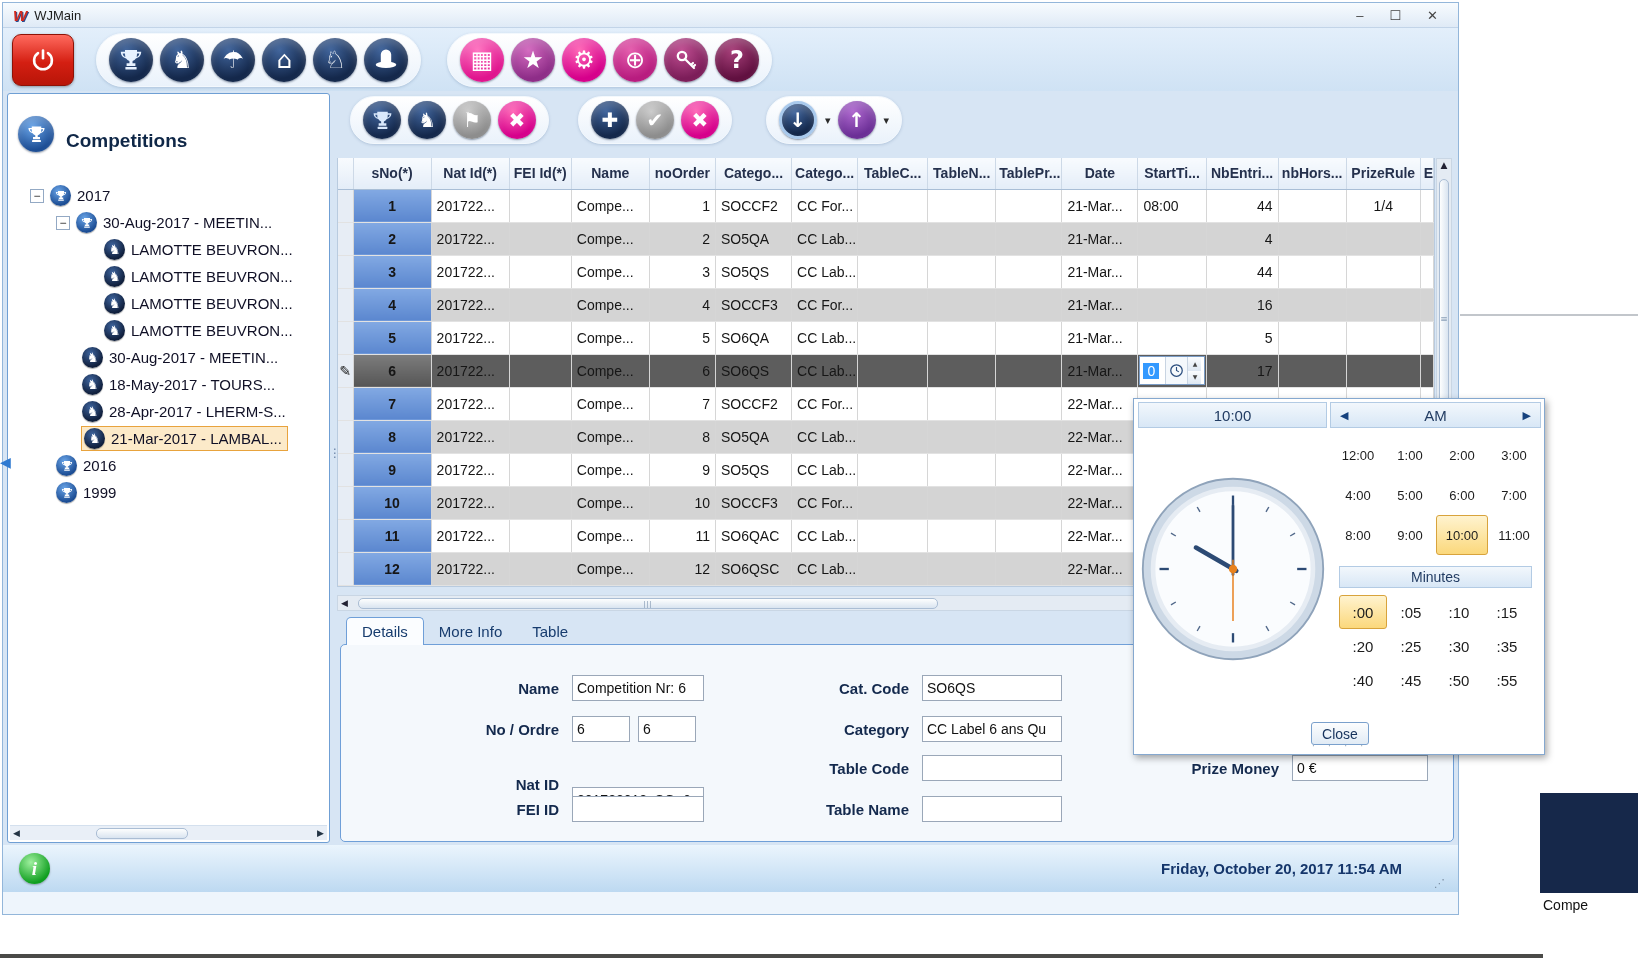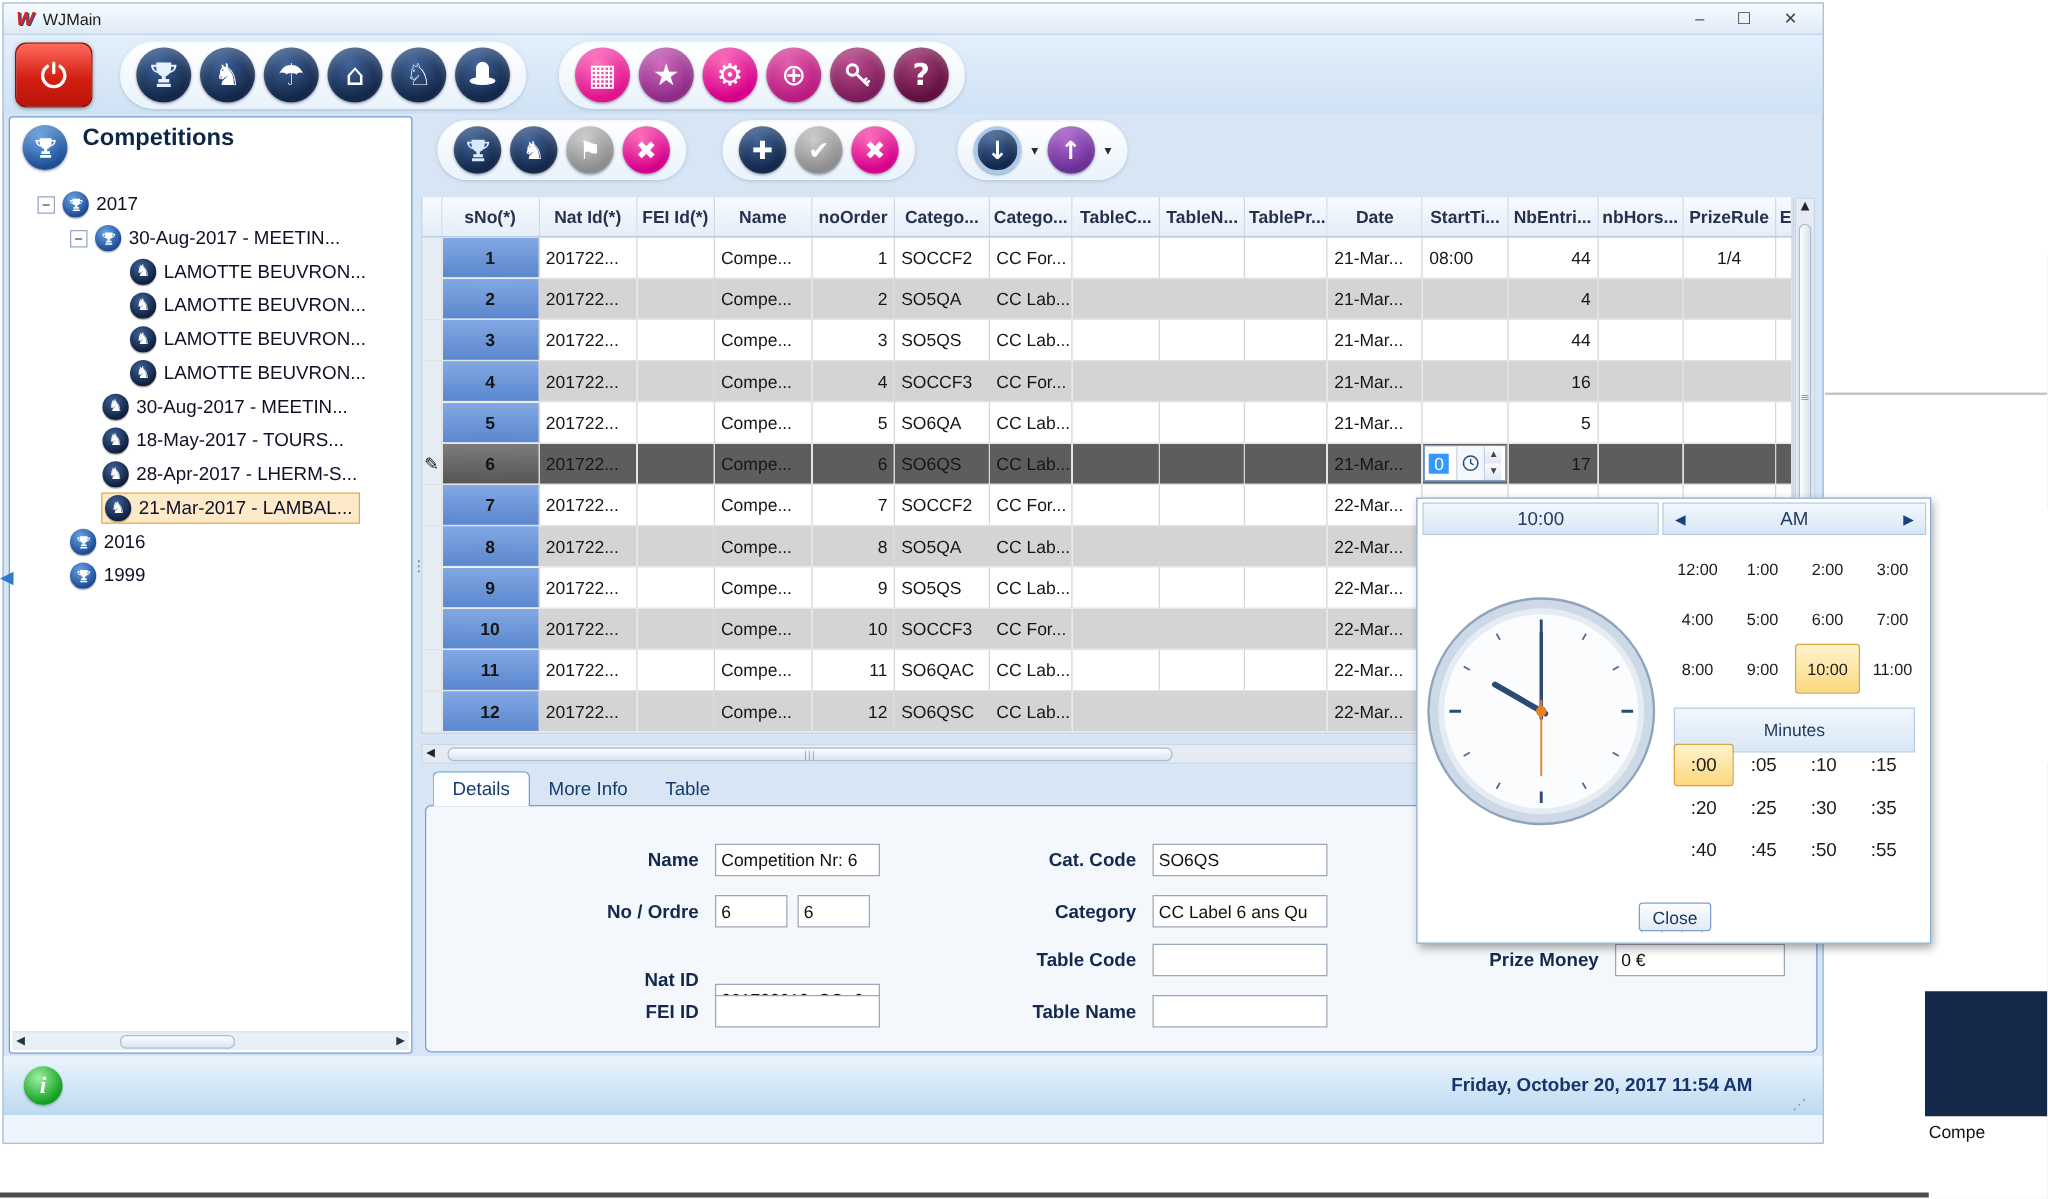--- a/index.html
+++ b/index.html
@@ -27,21 +27,21 @@
 .mag2{background:radial-gradient(circle at 40% 28%,#d46cc0,#8e2d88 68%)}
 .mag3{background:radial-gradient(circle at 40% 28%,#ff6ab8,#d6008b 68%)}
 .mag4{background:radial-gradient(circle at 40% 28%,#e55fae,#b81c7f 68%)}
 .mag5{background:radial-gradient(circle at 40% 28%,#c04f92,#7c1d59 68%)}
 .mag6{background:radial-gradient(circle at 40% 28%,#a8417b,#611040 68%)}
 .powerbtn{width:62px;height:52px;margin-left:9px;margin-right:22px;border-radius:9px;background:linear-gradient(#ff6a5e,#d41f12 55%,#b81508);border:1px solid #8e1206;display:flex;align-items:center;justify-content:center;color:#fff;box-shadow:0 1px 3px rgba(0,0,0,.35)}
 .caret{font-size:11px;color:#2b2b2b;margin-left:1px}
 
 
 #sidebar{left:7px;top:93px;width:323px;height:750px;background:#fff;border:1px solid #6f9fd4;border-radius:3px}
-#sbheader{display:flex;align-items:flex-start;gap:12px;padding:6px 10px}
+#sbheader{display:flex;align-items:flex-end;gap:12px;padding:22px 10px}
 #sbtitle{font-size:19px;font-weight:bold;color:#0f2747}
 #tree{position:relative;font-size:15px;color:#101026;margin-top:8px}
 .titem{display:flex;align-items:center;gap:6px;height:27px;width:max-content}
 .lvl0{padding-left:22px}.lvl1{padding-left:48px}.lvl2{padding-left:96px}
 .spacer{width:20px;flex:0 0 auto}
 .exp{width:14px;height:14px;border:1px solid #93a9c4;background:#fff;color:#333;font-size:12px;display:flex;align-items:center;justify-content:center;flex:0 0 auto}
 .tic{width:21px;height:21px;border-radius:50%;display:flex;align-items:center;justify-content:center;color:#fff;font-size:13px;flex:0 0 auto;box-shadow:0 1px 1px rgba(0,0,0,.35)}
 .trophyb{background:radial-gradient(circle at 40% 30%,#6aa5e8,#1c4d94 70%)}
 .navy2{background:radial-gradient(circle at 40% 30%,#3d639c,#101f3c 70%)}
 .selbox{display:flex;align-items:center;gap:6px;background:#fceac9;outline:1.5px solid #e8a33d;padding:1px 5px 1px 2px}
@@ -109,21 +109,21 @@
 
 
 #tpopup{left:1133px;top:398px;width:412px;height:357px;background:#fff;border:1px solid #85a8cf;box-shadow:2px 3px 7px rgba(0,0,0,.35);z-index:40}
 .tphead{position:absolute;height:26px;background:linear-gradient(#f2f7fc,#d8e7f6);border:1px solid #b3cbe4;display:flex;align-items:center;justify-content:center;font-size:15px;color:#223c63}
 #tphour{left:4px;top:3px;width:189px}
 #tpmeri{left:196px;top:3px;width:211px;justify-content:space-between;padding:0 9px}
 .marrow{font-size:11px;color:#16427e}
 .tpcell{position:absolute;width:52px;height:40px;display:flex;align-items:center;justify-content:center;font-size:13px;color:#1c1c1c;border-radius:3px}
 .tpmcell{position:absolute;width:48px;height:34px;display:flex;align-items:center;justify-content:center;font-size:15px;color:#1c1c1c;border-radius:3px}
 .selcell{background:linear-gradient(#fff3cf,#fbd87c);border:1px solid #d8a33c}
-#tpminhdr{left:205px;top:167px;width:193px;height:36px;font-size:14px}
+#tpminhdr{left:205px;top:167px;width:193px;height:22px;font-size:14px}
 #tpclose{left:177px;top:323px;width:58px;height:23px;background:linear-gradient(#fcfdfe,#e1ebf5);border:1px solid #7aa0cc;border-radius:3px;font-size:14px;color:#16325c;display:flex;align-items:center;justify-content:center}
 #tpdots{left:0;width:412px;top:341px;text-align:center;color:#9aaabb;font-size:10px;letter-spacing:5px}
 #tpclock{left:6px;top:77px}
 </style>
 </head>
 <body>
 
 <svg width="0" height="0" style="position:absolute">
   <symbol id="i-trophy" viewBox="0 0 24 24">
     <path fill="currentColor" d="M6 2h12v1.8h4.2c0 3.6-2.3 6-5.3 6.6A6 6 0 0 1 13.6 13l-.1 2.2h2.9V18H7.6v-2.8h2.9L10.4 13a6 6 0 0 1-3.3-2.6C4.1 9.8 1.8 7.4 1.8 3.8H6V2zm-2.3 3.4c.2 1.7 1.2 3 2.7 3.5-.3-1.1-.4-2.3-.4-3.5H3.7zm16.6 0h-2.3c0 1.2-.1 2.4-.4 3.5 1.5-.5 2.5-1.8 2.7-3.5z"></path>

